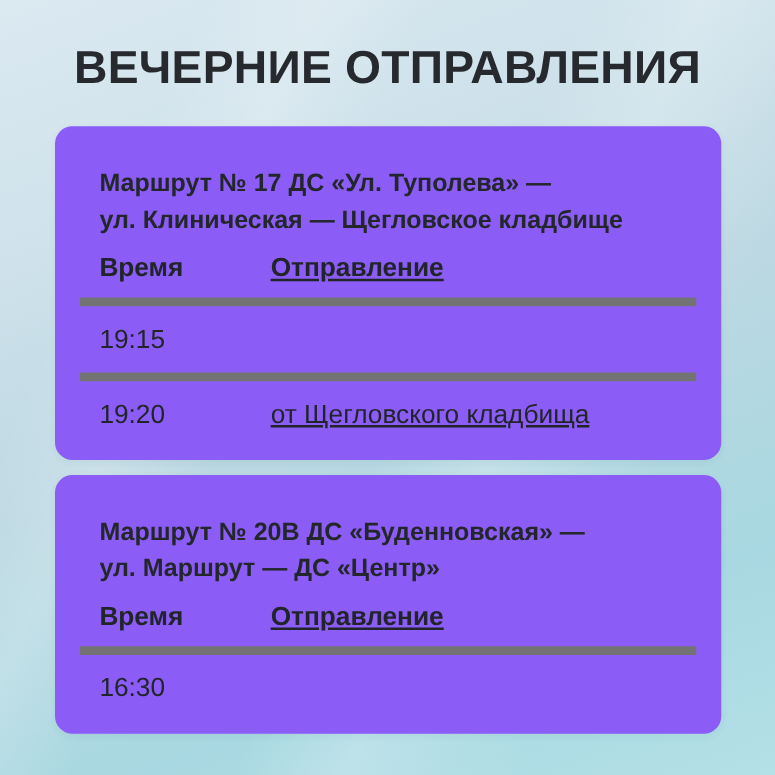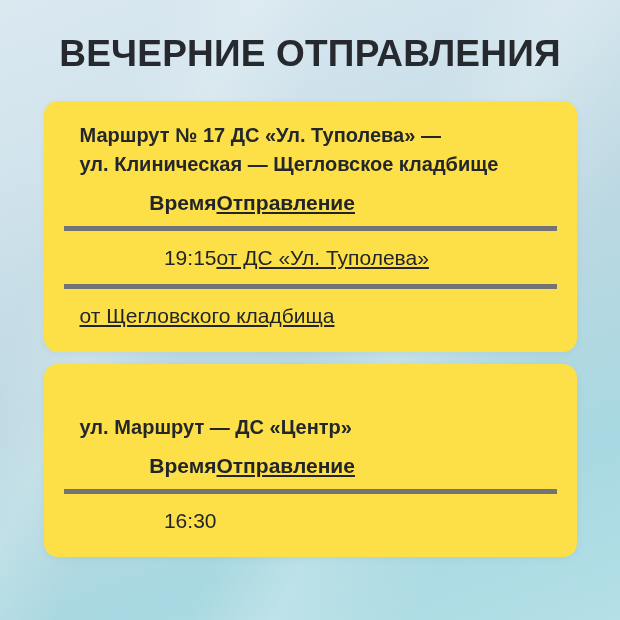--- a/index.html
+++ b/index.html
@@ -28,24 +28,24 @@
     text-align: center;
     font-size: 37px;
     line-height: 40px;
     font-weight: 800;
     letter-spacing: 0.2px;
     color: #26292d;
   }
   .card {
     width: 533px;
     margin: 27px auto 0;
-    background: #fde047;
+    background: #8b5cf6;
     border-radius: 14px;
     box-sizing: border-box;
-    padding: 18px 20px 10px;
+    padding: 30px 20px 10px;
     box-shadow: 0 2px 6px rgba(40, 80, 100, 0.06);
     color: #212529;
   }
   .card + .card {
     margin-top: 12px;
   }
   .route-title {
     margin: 2px 16px 0;
     font-size: 20px;
     line-height: 29px;
@@ -56,32 +56,31 @@
     display: flex;
     margin: 12px 0 0;
     padding: 0 16px 11px;
     font-size: 21px;
     font-weight: 700;
     color: #212529;
   }
   .col-time {
     width: 137px;
     flex: 0 0 137px;
-    text-align: right;
   }
   .col-dep {
     flex: 1;
     text-decoration: underline;
   }
   .trow {
     display: flex;
     align-items: center;
     height: 53px;
     padding: 0 16px;
-    border-top: 5px solid #737373;
+    border-top: 7px solid #737373;
     font-size: 21px;
     font-weight: 400;
     color: #212529;
   }
 </style>
 </head>
 <body>
 
 <div class="poster">
 
@@ -93,30 +92,30 @@
     <h2 class="route-title">
       <span>Маршрут № 17 ДС «Ул. Туполева» —</span><br>
       <span>ул. Клиническая — Щегловское кладбище</span>
     </h2>
     <div class="thead">
       <div class="col-time">Время</div>
       <div class="col-dep">Отправление</div>
     </div>
     <div class="trow">
       <div class="col-time">19:15</div>
-      <div class="col-dep">от ДС «Ул. Туполева»</div>
     </div>
     <div class="trow">
+      <div class="col-time">19:20</div>
       <div class="col-dep">от Щегловского кладбища</div>
     </div>
   </section>
 
   <section class="card">
     <h2 class="route-title">
-      <br>
+      <span>Маршрут № 20В ДС «Буденновская» —</span><br>
       <span>ул. Маршрут — ДС «Центр»</span>
     </h2>
     <div class="thead">
       <div class="col-time">Время</div>
       <div class="col-dep">Отправление</div>
     </div>
     <div class="trow">
       <div class="col-time">16:30</div>
     </div>
   </section>

